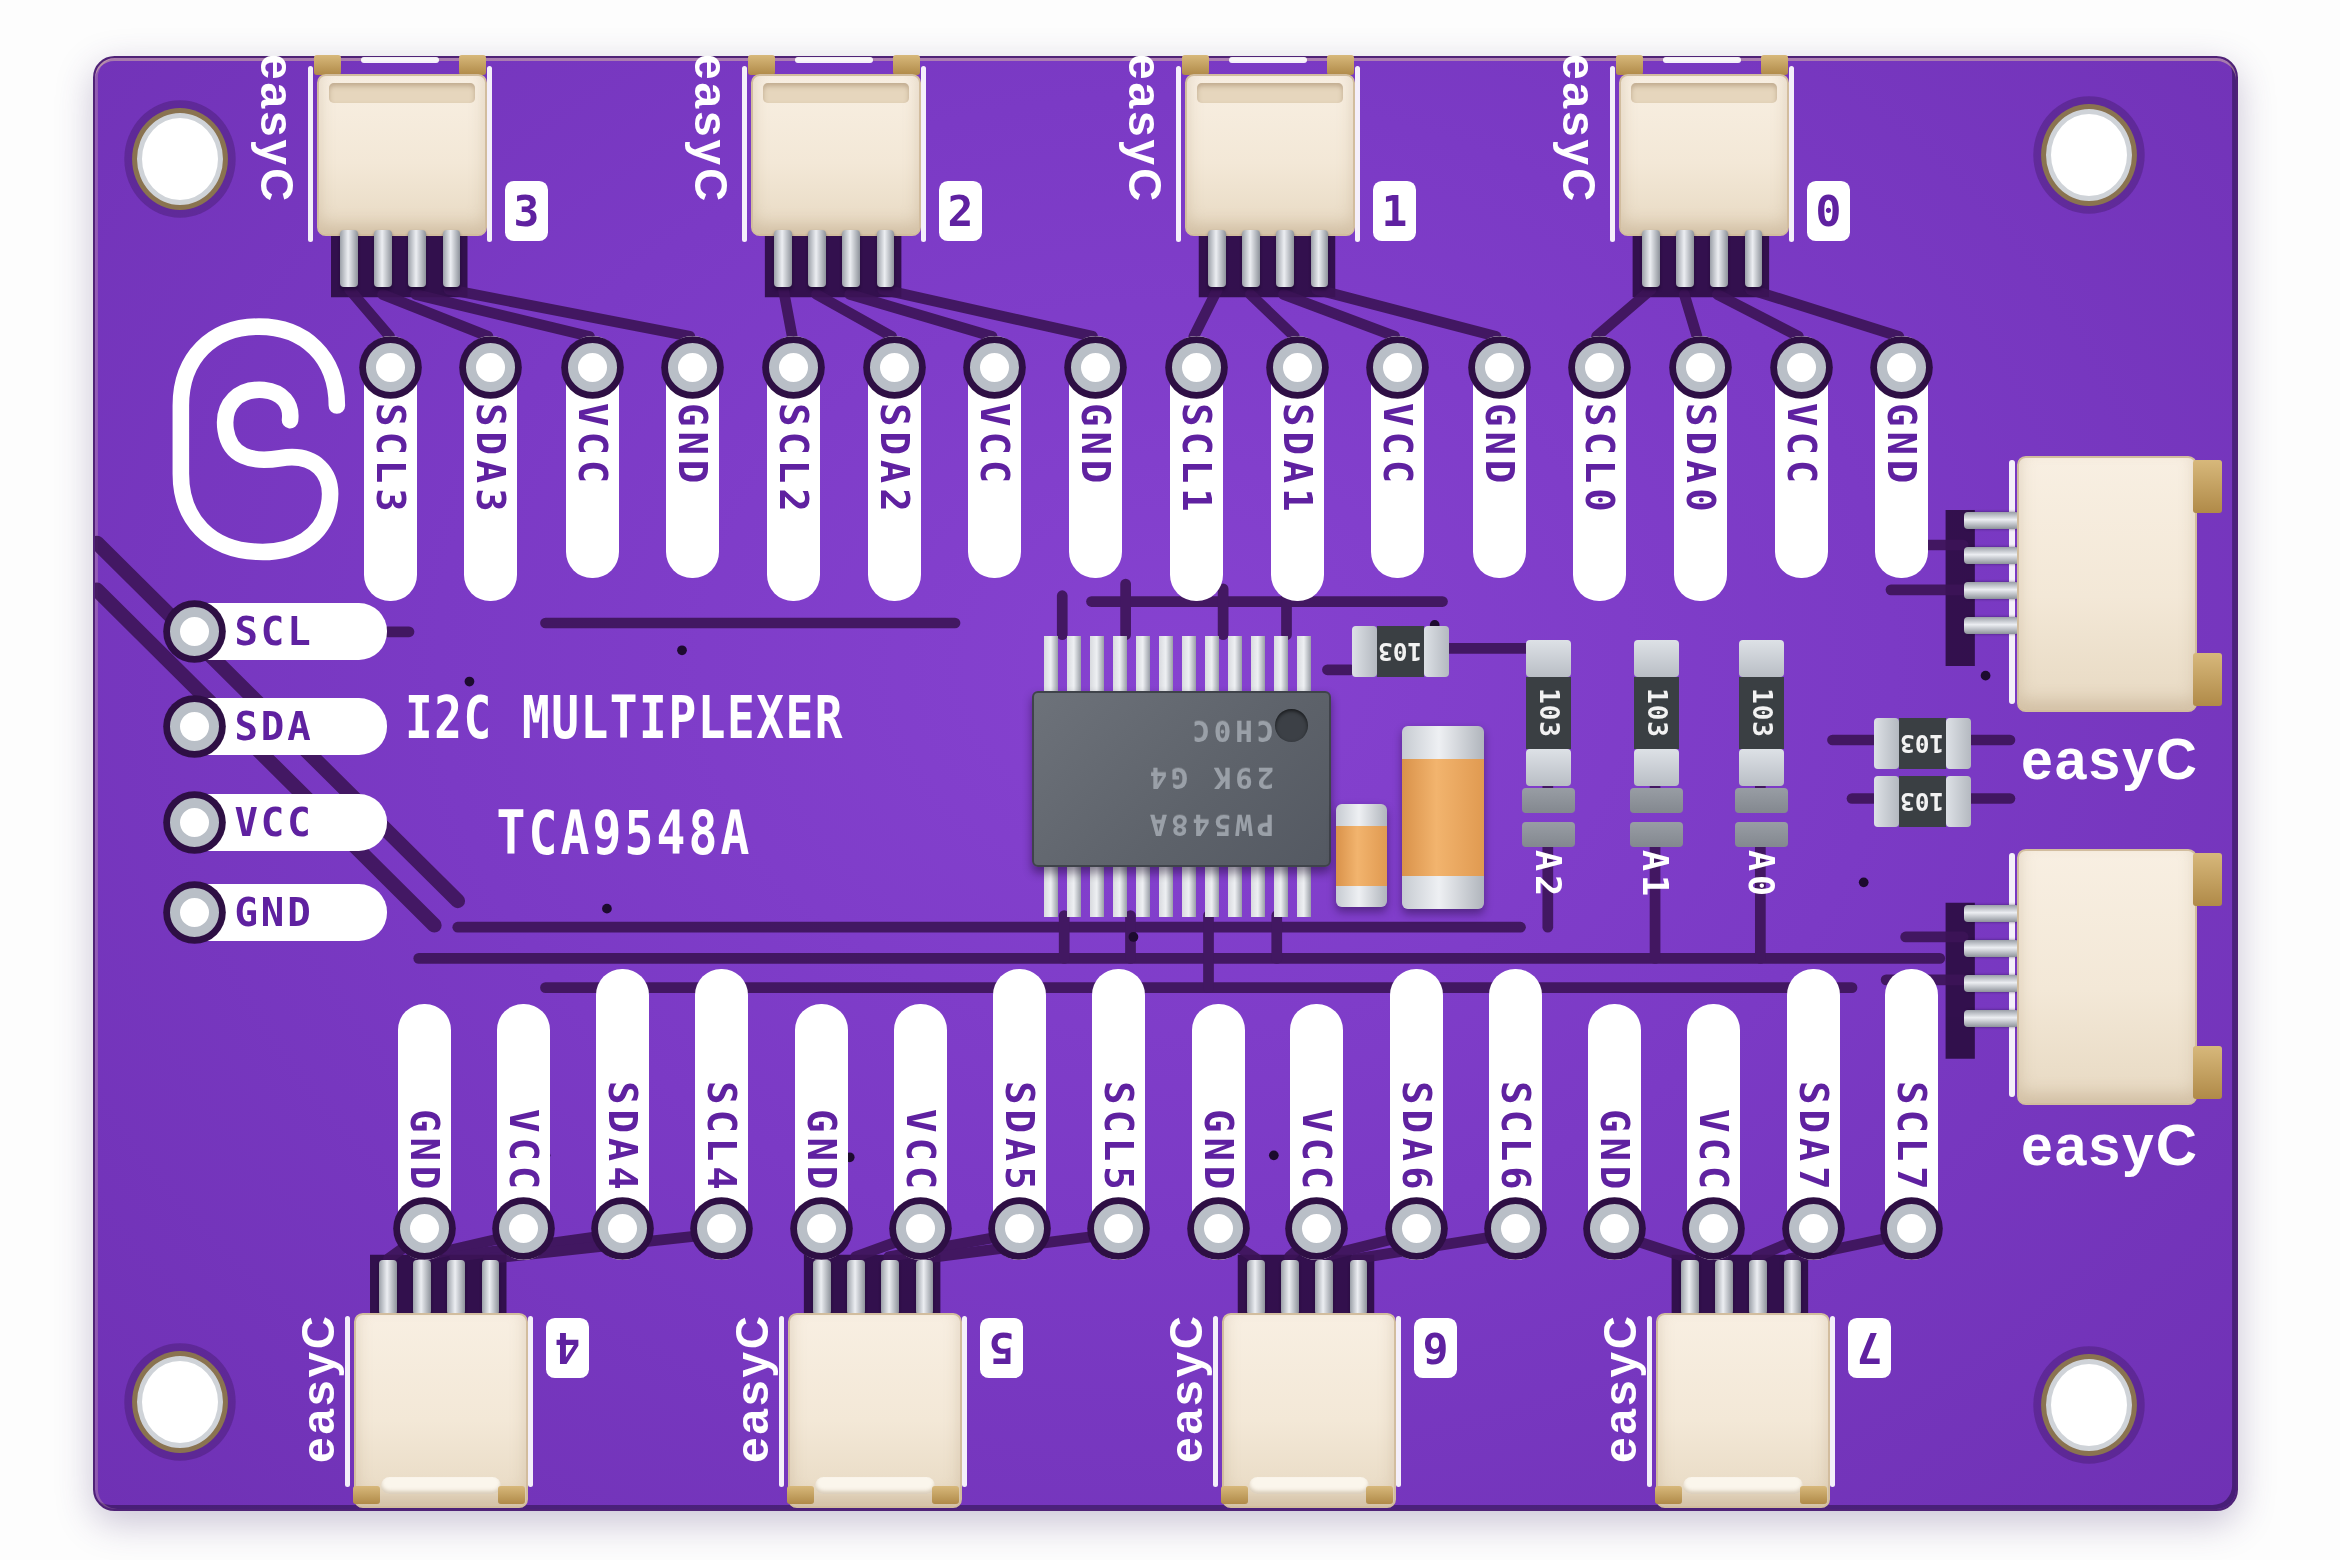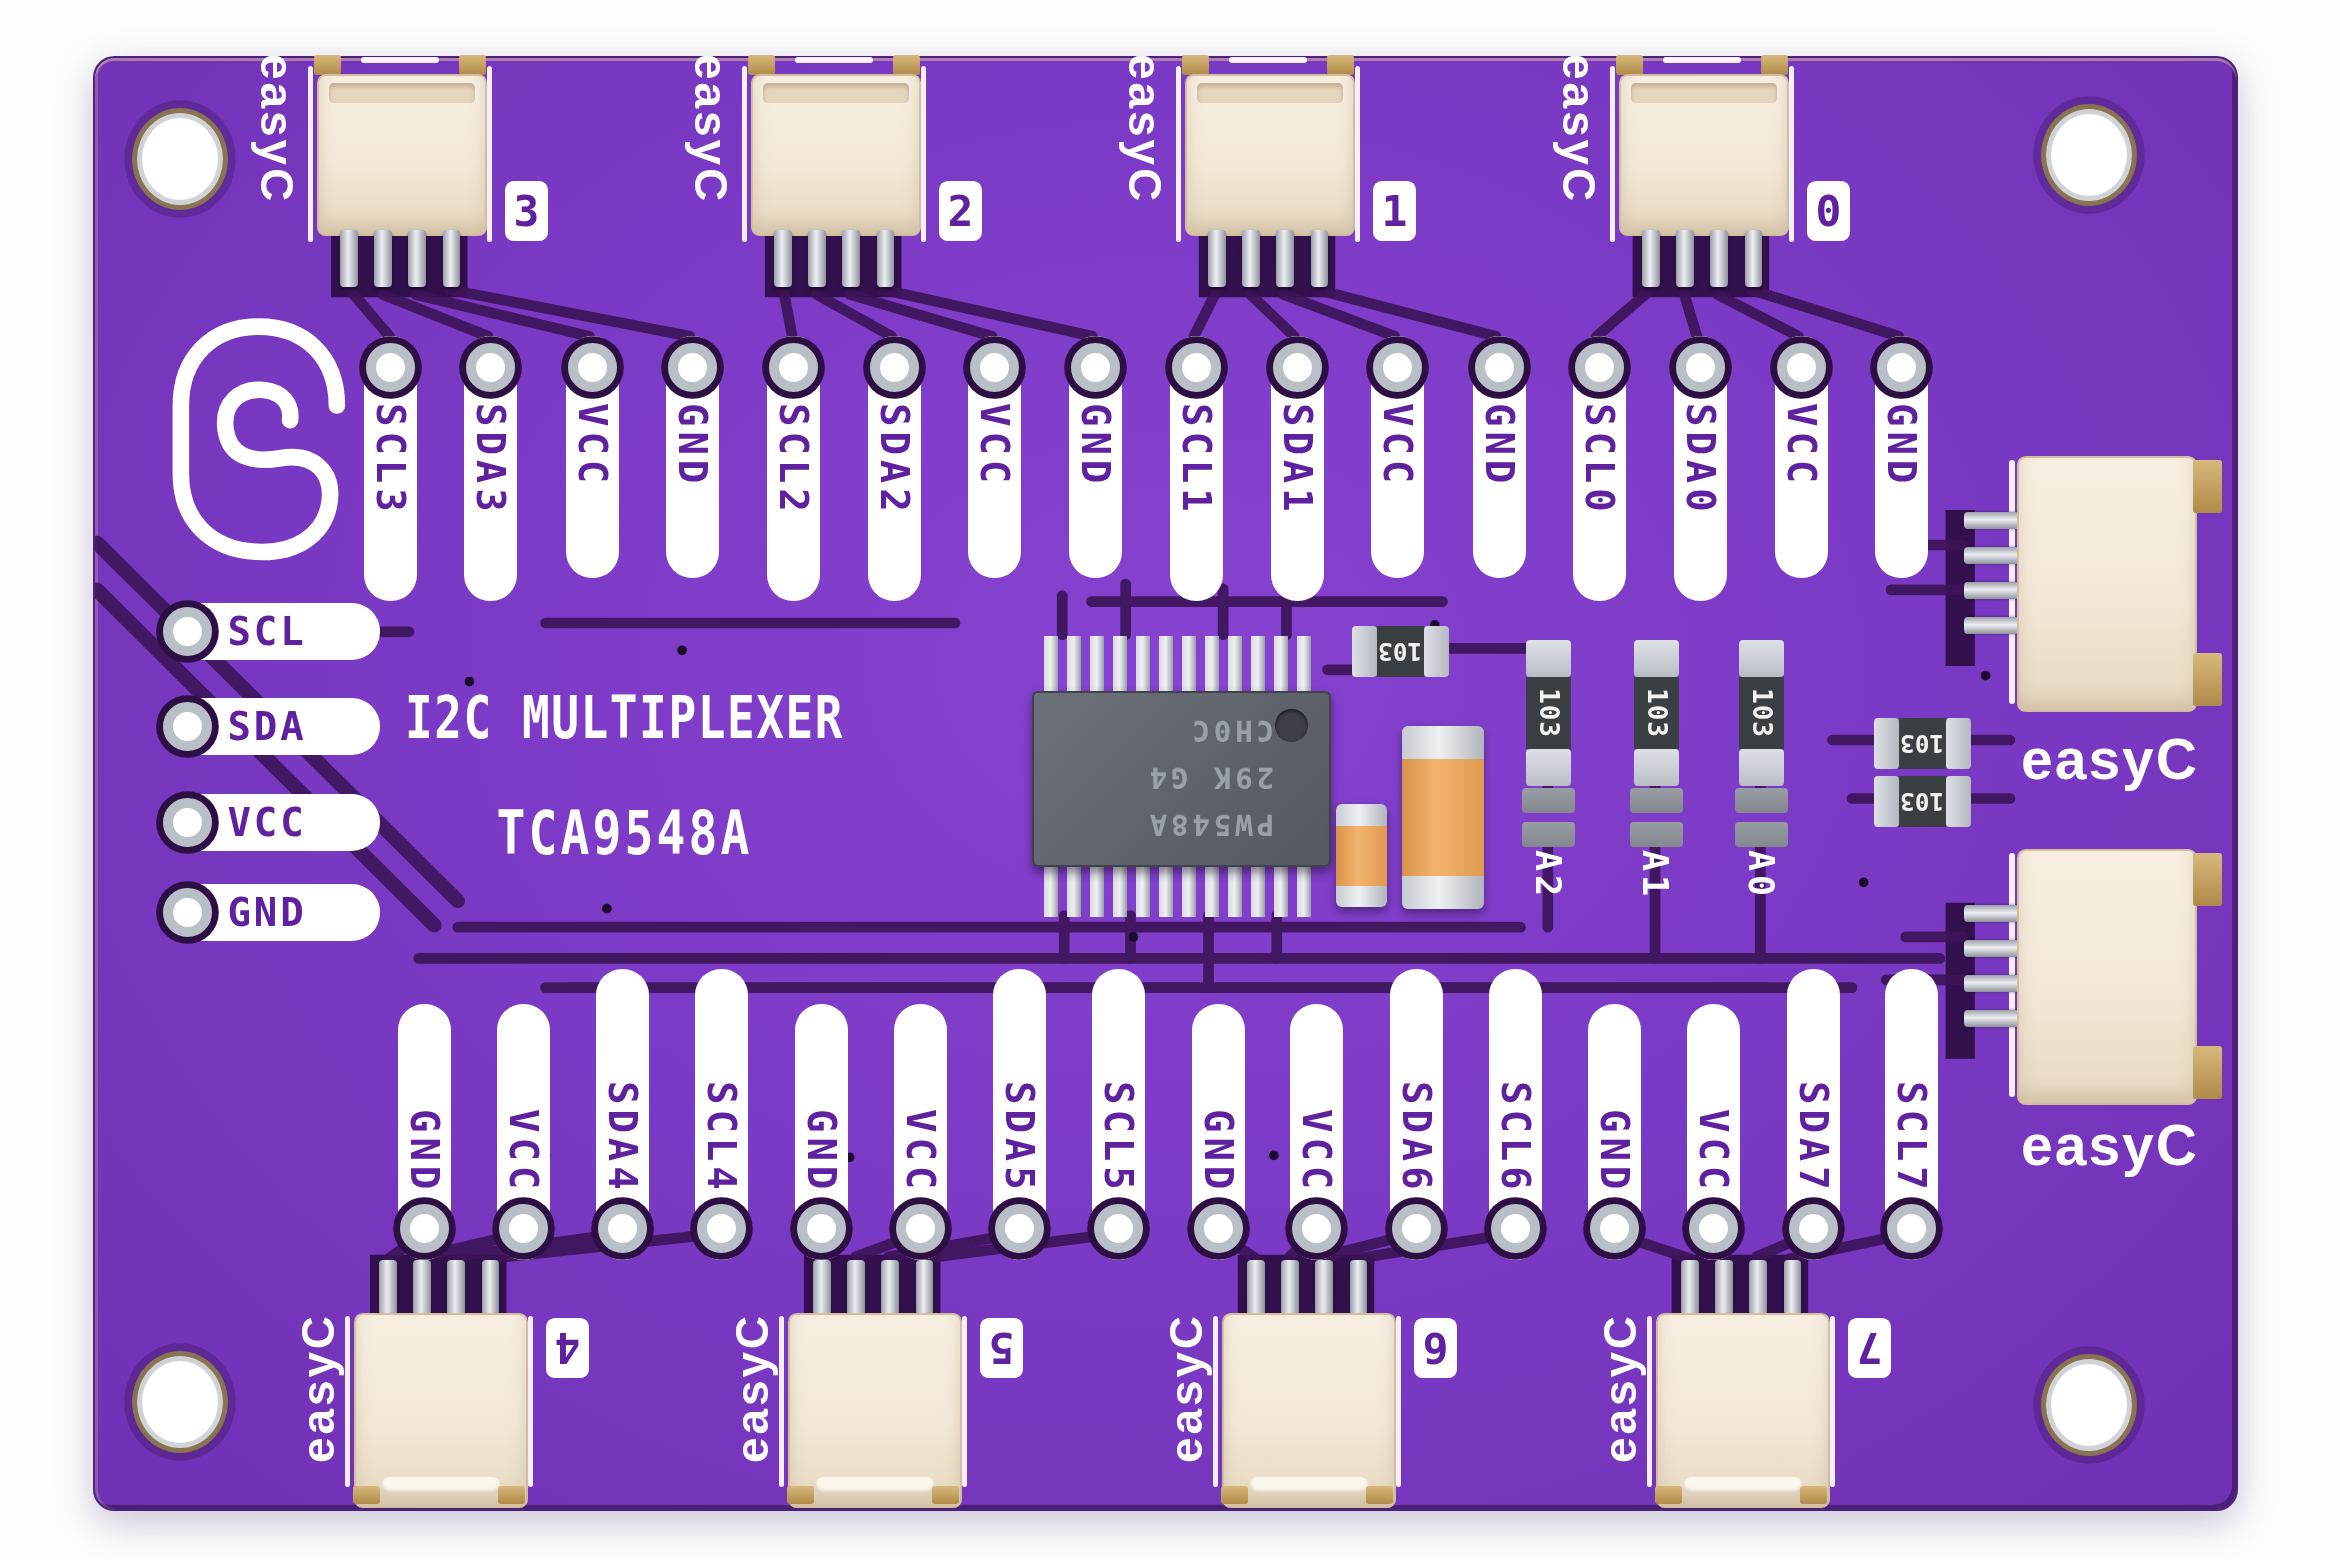--- a/index.html
+++ b/index.html
@@ -19,21 +19,21 @@
   .pill{position:absolute;width:53px;background:#fff;border-radius:26px;display:flex;
         flex-direction:column;align-items:center;z-index:3;}
   .pill-t{top:336px;}
   .pill-b{bottom:300px;justify-content:flex-end;}
   .hole{width:29px;height:29px;background:#fff;border-radius:50%;border:10.7px solid #b9bfc7;
         box-shadow:0 0 0 6.8px #2e0f44;flex:none;}
   .pill-t .hole{margin-top:6.8px;}
   .pill-b .hole{margin-bottom:6.8px;margin-top:9.8px;}
   .vlbl{writing-mode:vertical-rl;font:bold 39px "DejaVu Sans Mono",monospace;color:#5f21a0;
         letter-spacing:4.9px;margin-top:11.7px;}
-  .pill-l{left:158px;width:222px;height:57px;border-radius:28px;flex-direction:row;
+  .pill-l{left:165px;width:222px;height:57px;border-radius:28px;flex-direction:row;
           align-items:center;}
   .pill-l .hole{margin-left:4.9px;}
   .hlbl{font:bold 39px "DejaVu Sans Mono",monospace;color:#5f21a0;letter-spacing:2.9px;margin-left:15.6px;}
   
   .conn{position:absolute;z-index:5;}
   .rail{position:absolute;background:rgba(255,255,255,.92);border-radius:2.9px;}
   .gpad{position:absolute;background:linear-gradient(180deg,#d7b87b,#b08a48);border-radius:2.9px;}
   .cbody{position:absolute;background:linear-gradient(180deg,#f8efe2 0%,#f3e8d7 55%,#e7d9c2 100%);
          border:2px solid #d2bd9e;border-radius:8.8px;box-shadow:inset 0 -9.8px 15.6px rgba(150,120,80,.25);}
   .cbody .lip{position:absolute;left:9.8px;right:9.8px;top:7.8px;height:19.5px;background:#e6d6bd;

